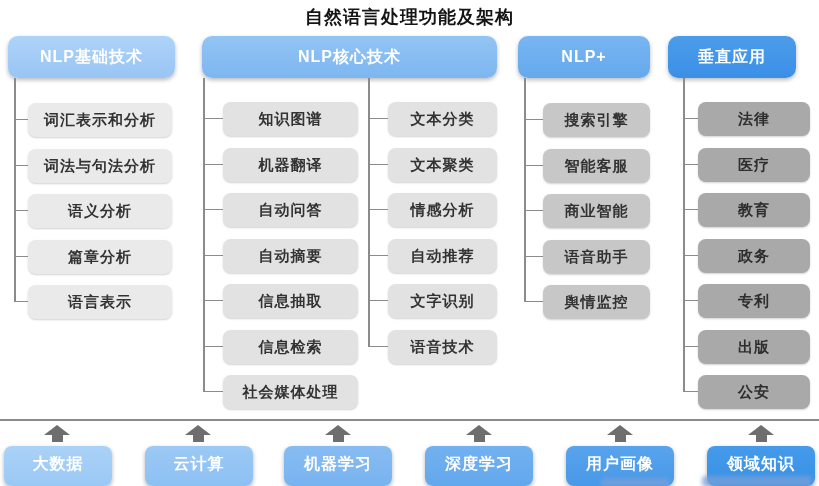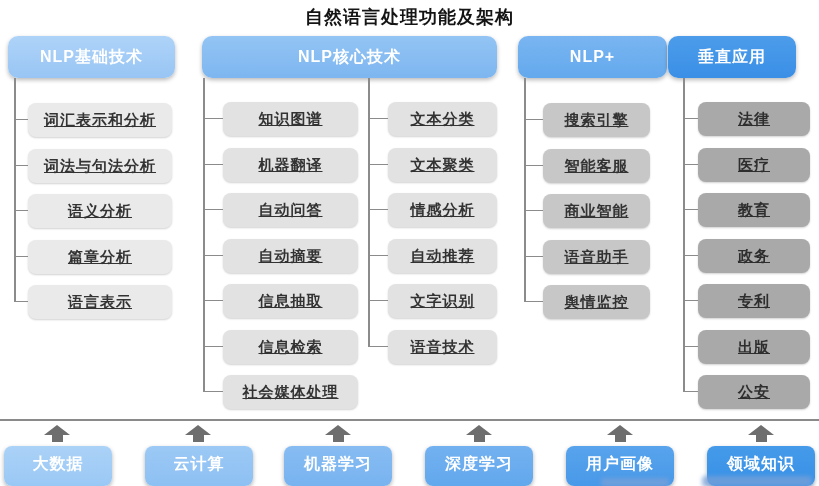--- a/index.html
+++ b/index.html
@@ -13,40 +13,40 @@
     font-size:18px;font-weight:bold;color:#141414;letter-spacing:1px;
   }
   
   .hdr{
     position:absolute;height:42px;border-radius:10px;color:#fff;
     font-weight:bold;font-size:16px;text-align:center;line-height:42px;
     box-shadow:0 2px 4px rgba(0,0,0,.28);letter-spacing:1px;
   }
   .h1{left:8px;top:36px;width:167px;background:linear-gradient(180deg,#aed3f8,#98c5f4);}
   .h2{left:202px;top:36px;width:295px;background:linear-gradient(180deg,#93c4f4,#7db6f0);}
-  .h3{left:518px;top:36px;width:149px;background:linear-gradient(180deg,#79b5f1,#64a9ed);}
+  .h3{left:518px;top:36px;width:132px;background:linear-gradient(180deg,#79b5f1,#64a9ed);}
   .h4{left:668px;top:36px;width:128px;background:linear-gradient(180deg,#4c9cea,#3a8fe6);}
   
   .vline{position:absolute;width:1.5px;background:#8b8b8b;}
   .v1{left:14px;top:78px;height:224px;}
   .v2l{left:203px;top:78px;height:314px;}
   .v2r{left:368px;top:78px;height:268px;}
   .v3{left:524px;top:78px;height:224px;}
   .v4{left:683px;top:78px;height:314px;}
   
   .items{position:absolute;display:flex;flex-direction:column;}
   .c1{left:28px;top:103px;}
   .c2l{left:223px;top:102px;}
   .c2r{left:388px;top:102px;}
   .c3{left:543px;top:103px;}
   .c4{left:698px;top:102px;}
   .item{
     height:34px;margin-bottom:11.5px;border-radius:8px;text-align:center;
     line-height:34px;font-size:15px;font-weight:bold;color:#333;
-    position:relative;box-shadow:0 1px 2px rgba(0,0,0,.18);letter-spacing:1px;text-decoration:underline;
+    position:relative;box-shadow:0 1px 2px rgba(0,0,0,.18);letter-spacing:1px;
   }
   .item::before{
     content:"";position:absolute;top:16px;height:0;
     border-top:1.5px solid #8b8b8b;
   }
   .c1 .item{width:144px;background:#eaeaea;}
   .c1 .item::before{left:-14px;width:14px;}
   .c2l .item{width:135px;background:#e2e2e2;}
   .c2l .item::before{left:-20px;width:20px;}
   .c2r .item{width:109px;background:#e2e2e2;}

